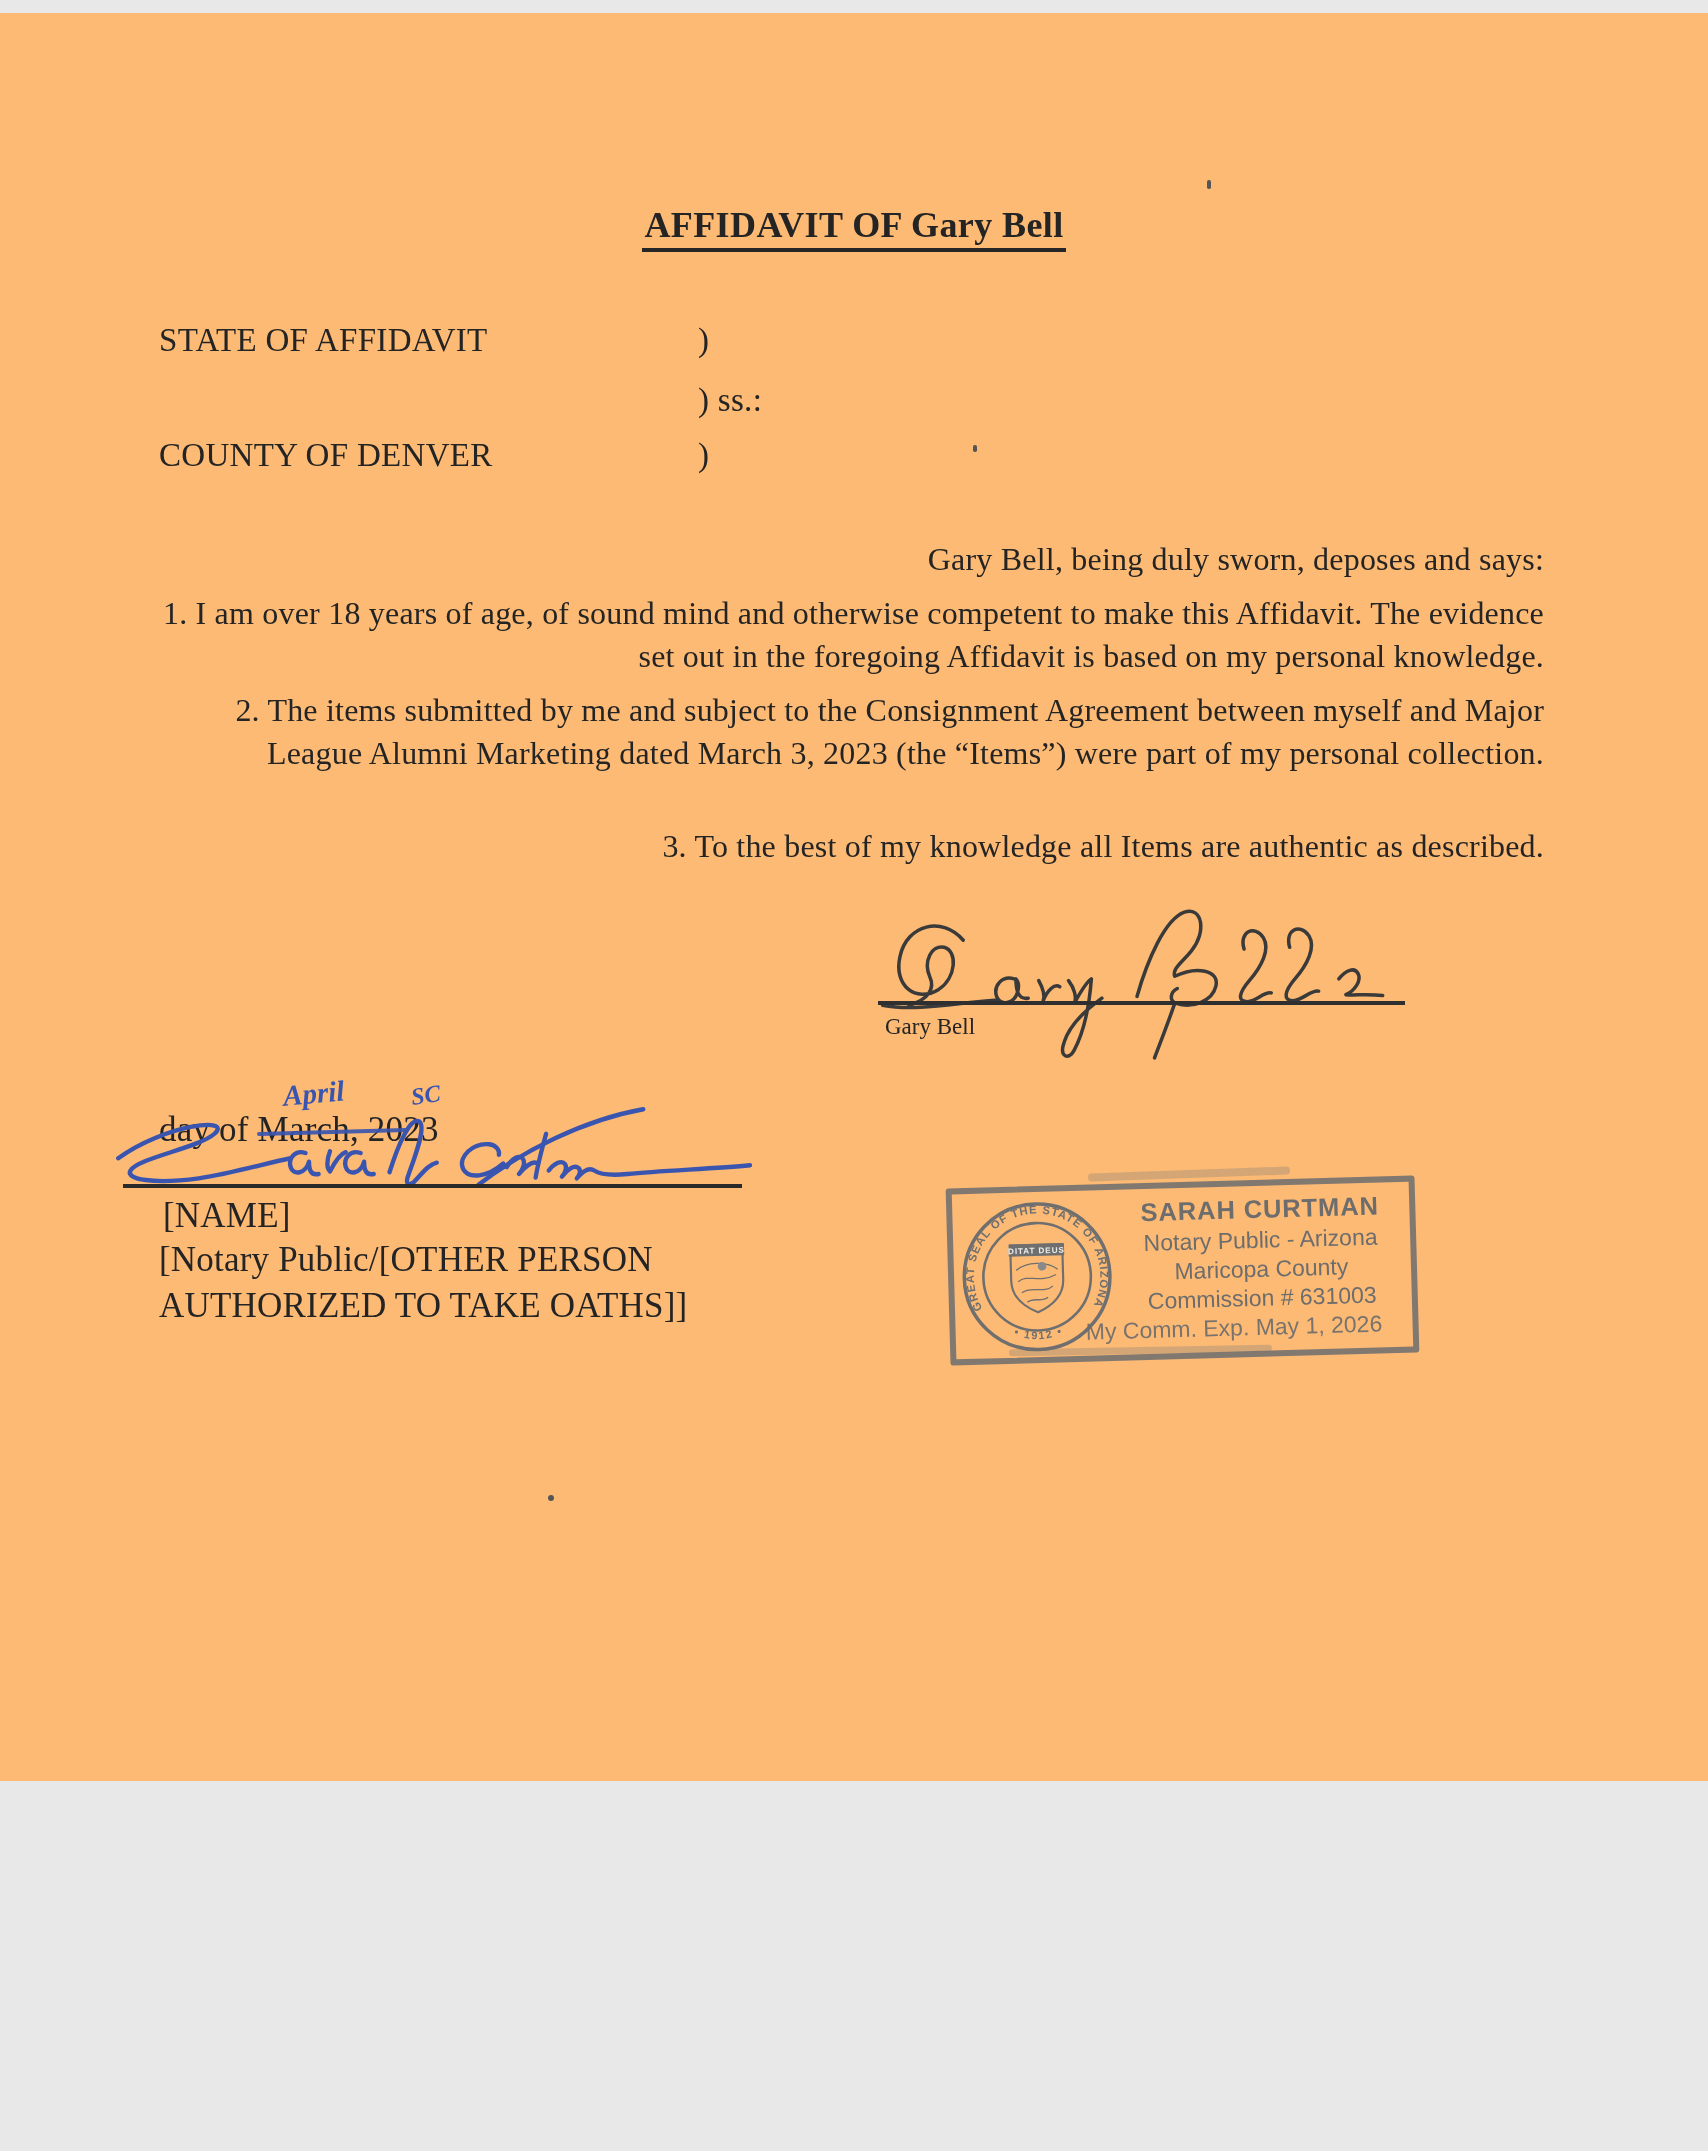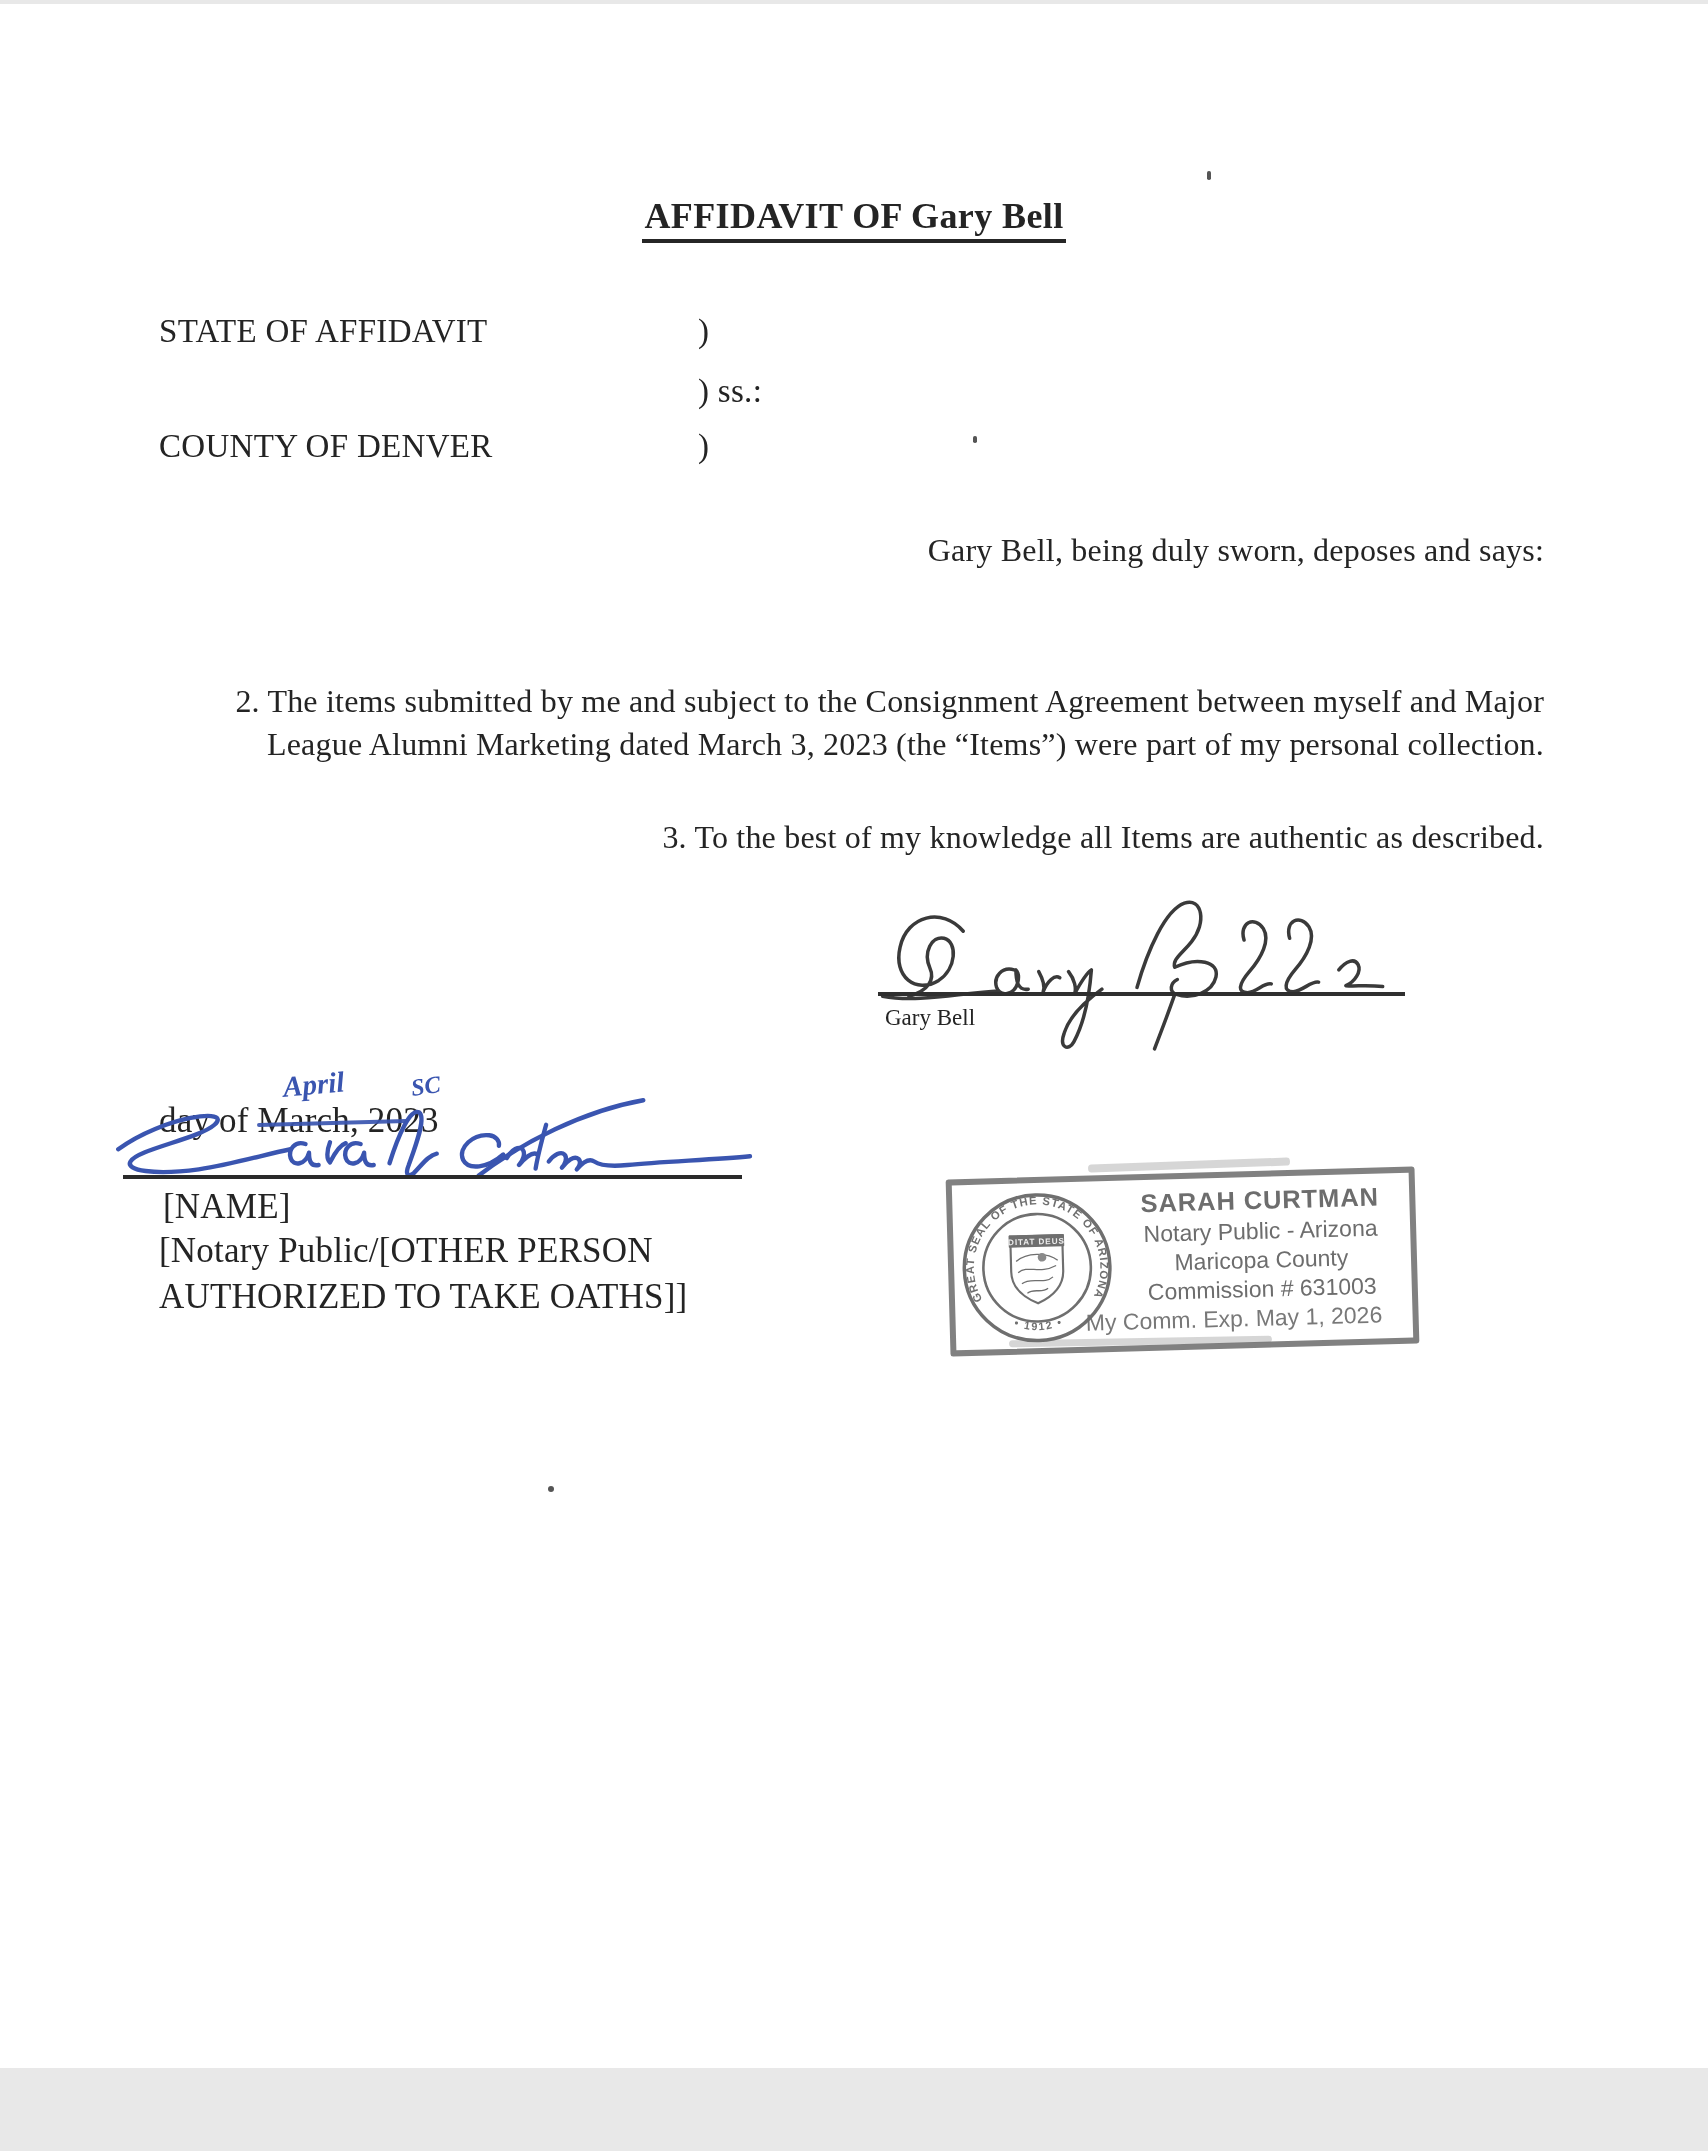--- a/index.html
+++ b/index.html
@@ -1,16 +1,16 @@
 <!DOCTYPE html>
 <html style="font-size:14px"><head>
 <meta charset="utf-8">
 <style>
   html,body{margin:0;padding:0;background:#e8e8e8;}
-  .page{position:relative;width:1708px;height:2064px;background:#ffffff;margin:4px auto;
+  .page{position:relative;width:1708px;height:1768px;background:#fdba74;margin:13px auto;
         font-family:"Liberation Serif", serif;color:#242424;overflow:hidden;}
   .abs{position:absolute;}
   
   .title-wrap{position:absolute;top:191px;left:0;right:0;text-align:center;}
   .title{display:inline-block;font-size:36px;font-weight:bold;letter-spacing:0.4px;
          border-bottom:4.4px solid #262626;padding:0 2.6px 1.8px;}
   
   .venue{font-size:33px;letter-spacing:0.3px;}
   
   .body-text{font-size:32px;line-height:43px;width:1404px;letter-spacing:0.2px;text-align:right;}
@@ -40,20 +40,21 @@
     <span class="title">AFFIDAVIT OF Gary Bell</span>
   </div>
 
   <div class="abs venue" style="top:309px;left:159px;">STATE OF AFFIDAVIT</div>
   <div class="abs venue" style="top:309px;left:698px;">)</div>
   <div class="abs venue" style="top:369px;left:698px;">) ss.:</div>
   <div class="abs venue" style="top:424px;left:159px;">COUNTY OF DENVER</div>
   <div class="abs venue" style="top:424px;left:698px;">)</div>
 
   <div class="abs body-text" style="top:525px;left:140px;">Gary Bell, being duly sworn, deposes and says:</div>
+  <div class="abs body-text" style="top:579px;left:140px;">1. I am over 18 years of age, of sound mind and otherwise competent to make this Affidavit. The evidence set out in the foregoing Affidavit is based on my personal knowledge.</div>
   <div class="abs body-text" style="top:676px;left:140px;">2. The items submitted by me and subject to the Consignment Agreement between myself and Major League Alumni Marketing dated March 3, 2023 (the “Items”) were part of my personal collection.</div>
   <div class="abs body-text" style="top:812px;left:140px;">3. To the best of my knowledge all Items are authentic as described.</div>
 
   <svg class="abs" style="top:885px;left:865px;" width="544" height="167" viewBox="0 0 620 190">
     <g fill="none" stroke="#3a3a3a" stroke-width="4" stroke-linecap="round" stroke-linejoin="round">
       <path d="M 112,48 C 88,20 48,30 40,66 C 32,100 58,120 84,104 C 104,91 106,60 90,56 C 76,53 66,72 74,90 C 80,103 72,116 50,122"></path>
       <path d="M 20,122 C 60,130 110,118 152,116"></path>
       <path d="M 170,92 C 156,88 146,100 150,112 C 154,123 170,121 174,107 C 176,99 174,94 172,92 C 172,104 174,116 186,114"></path>
       <path d="M 198,94 C 203,103 205,112 203,117 C 208,105 216,97 222,101"></path>
       <path d="M 232,94 C 239,103 241,113 239,119 C 245,108 252,96 258,92 C 256,118 250,152 238,174 C 232,185 221,181 227,164 C 232,148 248,130 270,114"></path>

